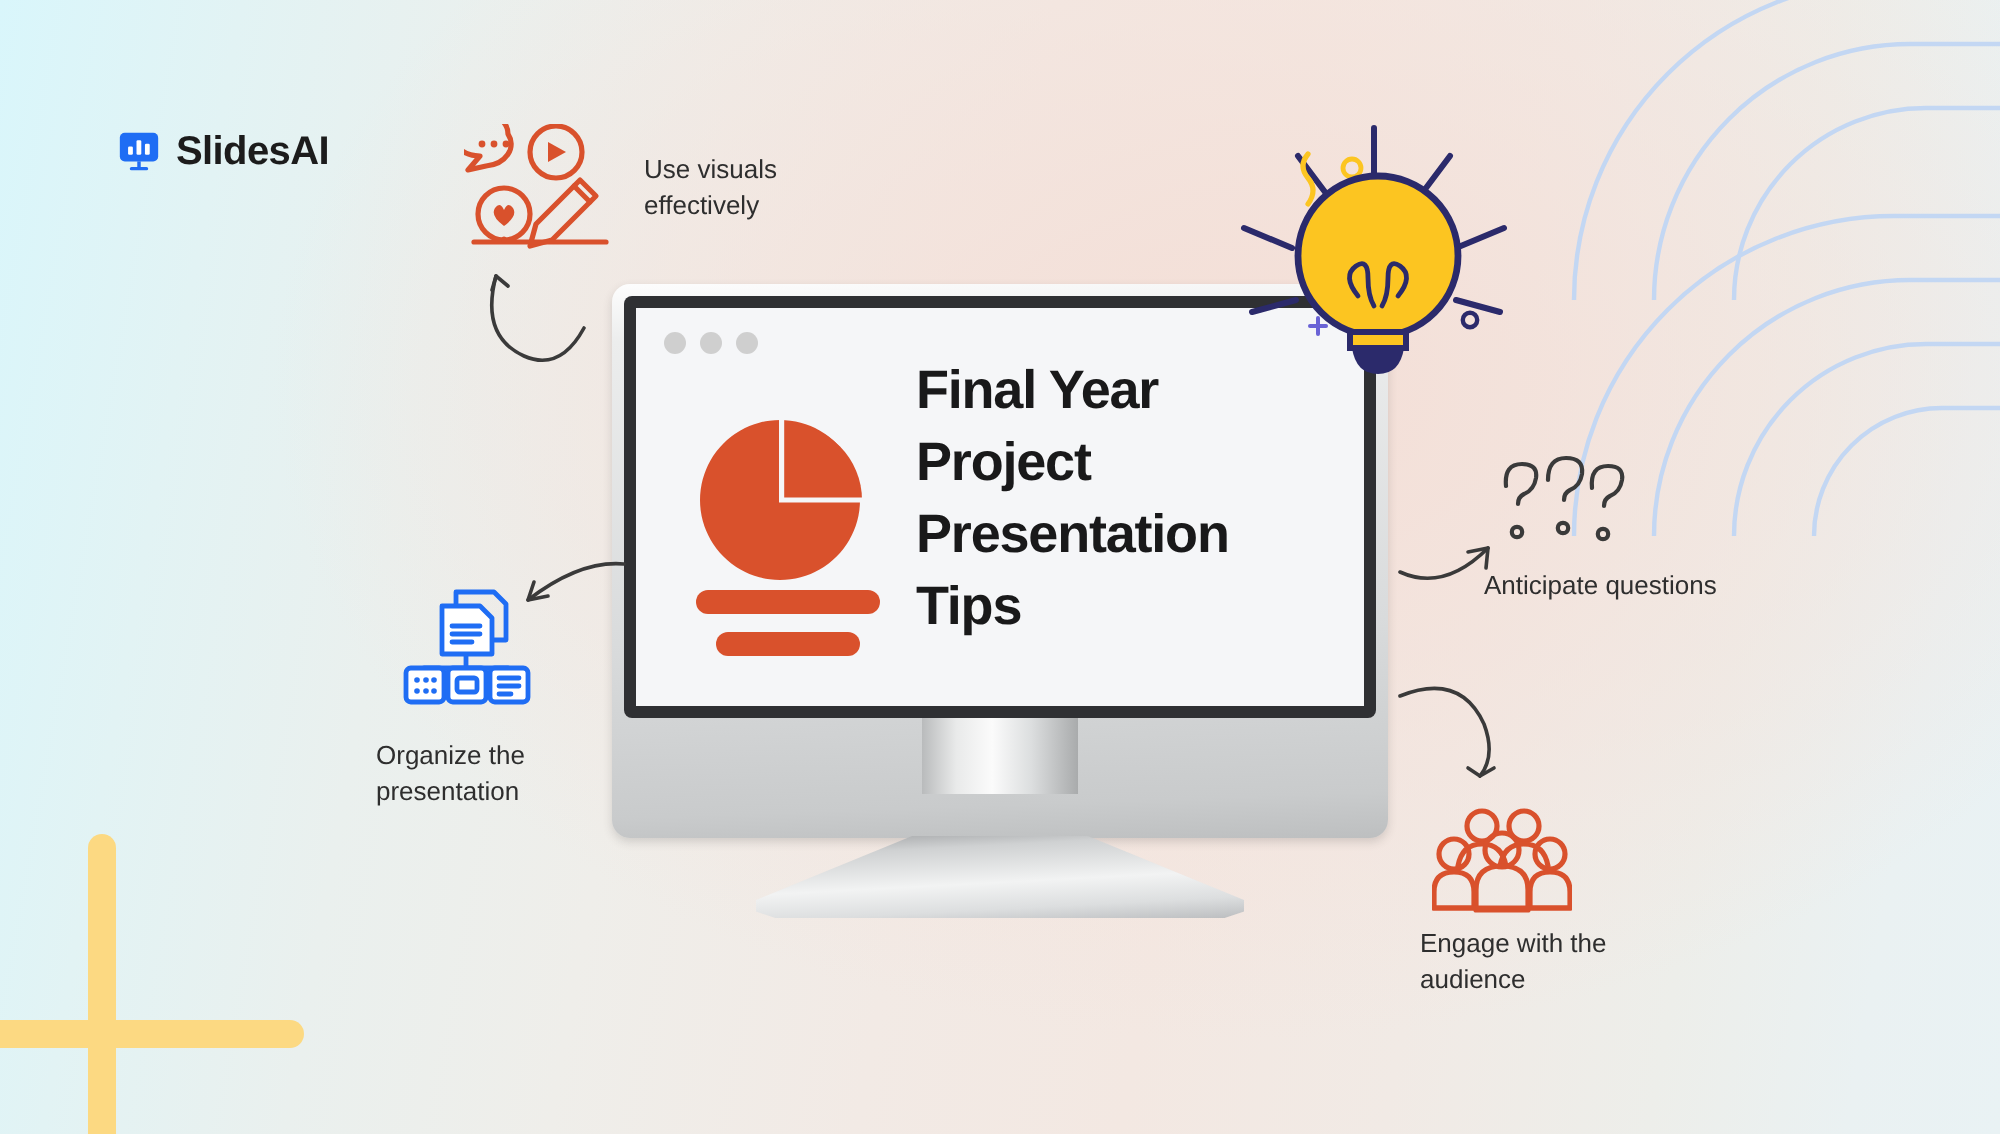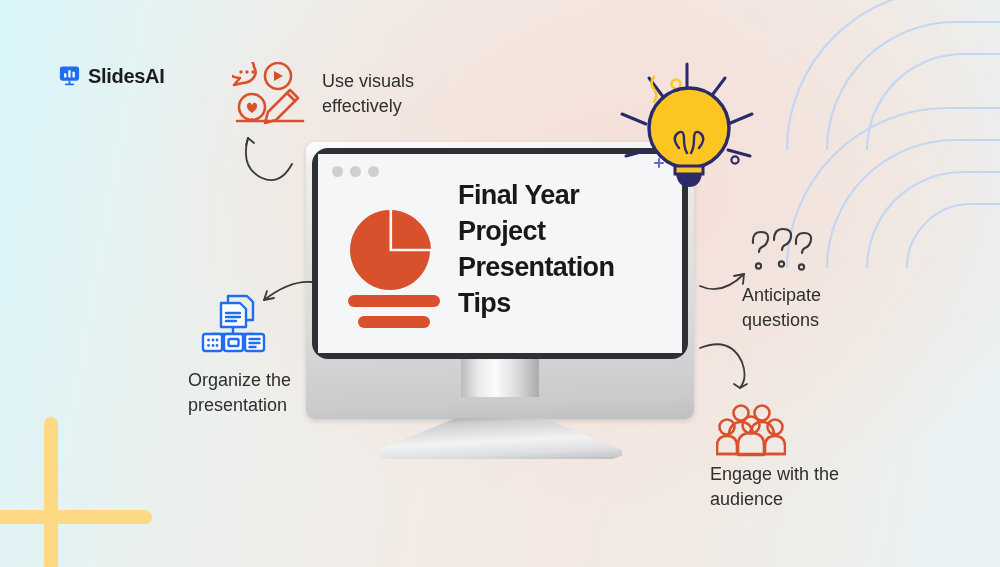--- a/index.html
+++ b/index.html
@@ -106,21 +106,21 @@
     background: linear-gradient(178deg, #fdfdfd 0%, #eceded 10%, #d9dbdc 62%, #c9cbcc 92%, #bdbfc0 100%);
     box-shadow: 0 2px 5px rgba(60,60,60,0.18);
     padding: 6px 6px 0 6px;
     box-sizing: border-box;
   }
   .screen-frame {
     position: relative;
     width: 376px;
     height: 211px;
     background: #2f3033;
-    border-radius: 16px;
+    border-radius: 4px;
     padding: 6px;
     box-sizing: border-box;
   }
   .screen {
     position: relative;
     width: 364px;
     height: 199px;
     background: #f5f6f8;
     overflow: hidden;
   }
@@ -176,21 +176,21 @@
     background: linear-gradient(177deg, #9fa1a3 0%, #cfd1d2 20%, #f2f3f3 55%, #dcdedf 80%, #bcbec0 100%);
     clip-path: polygon(32% 0%, 68% 0%, 100% 78%, 100% 92%, 96% 100%, 4% 100%, 0% 92%, 0% 78%);
     filter: drop-shadow(0 2px 3px rgba(70,70,70,0.18));
   }
 
   
   .tip {
     position: absolute;
   }
   .tip-text {
-    font-size: 18px;
+    font-size: 13px;
     line-height: 1.38;
     color: #2e2e2e;
   }
 
   .tip-visuals { left: 232px; top: 62px; }
   .tip-visuals .tip-row { display: flex; align-items: center; gap: 12px; }
   .tip-visuals .tip-text { width: 96px; }
 
   .tip-organize { left: 188px; top: 292px; width: 150px; }
   .tip-organize .icon-box { margin-left: 12px; }

